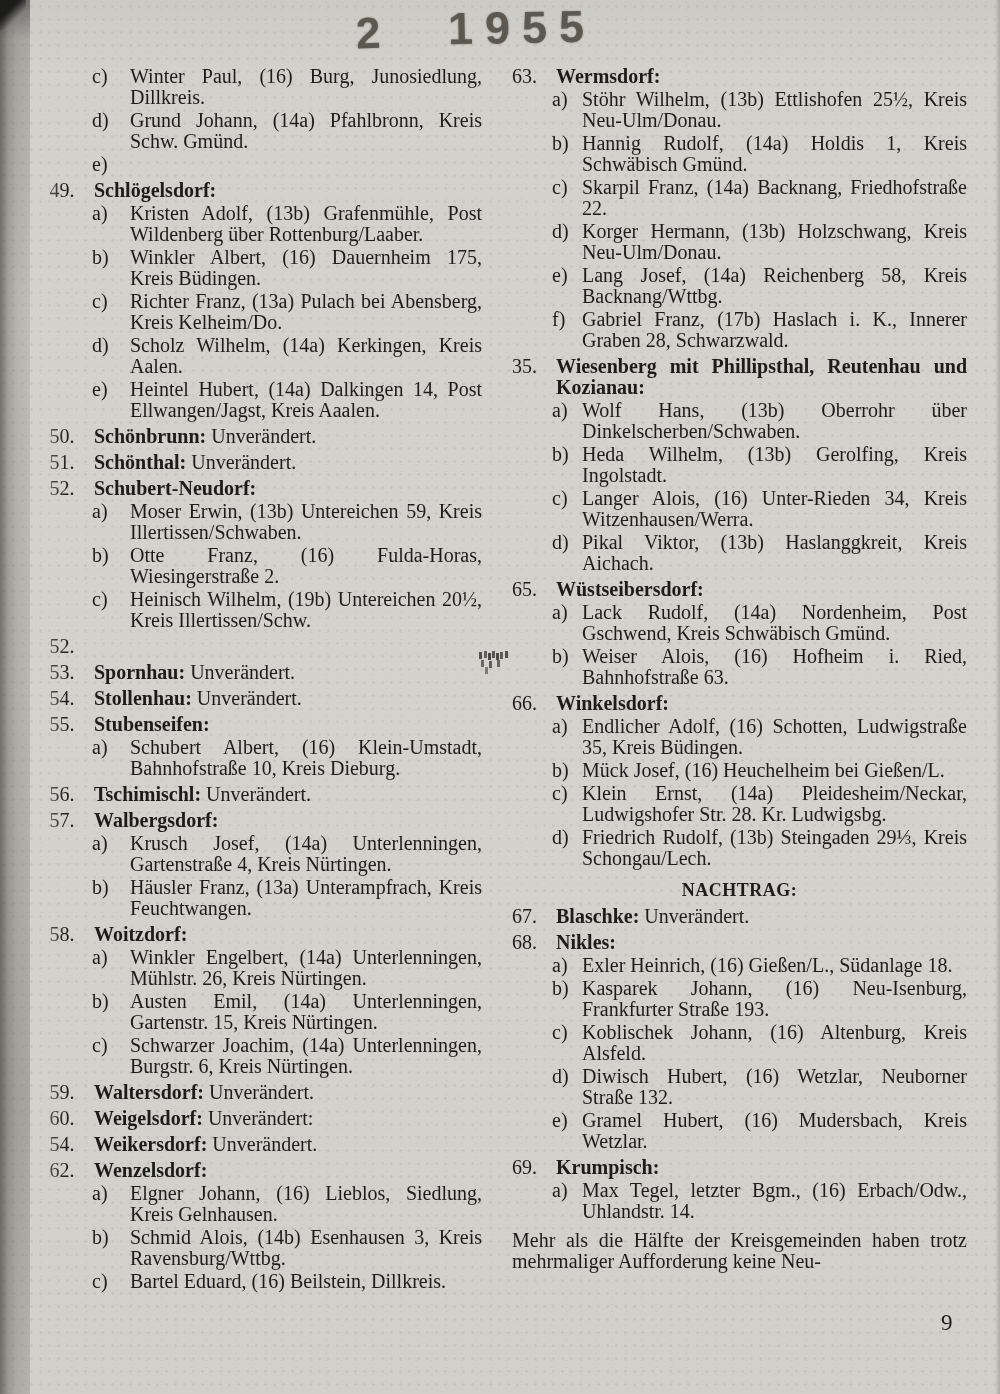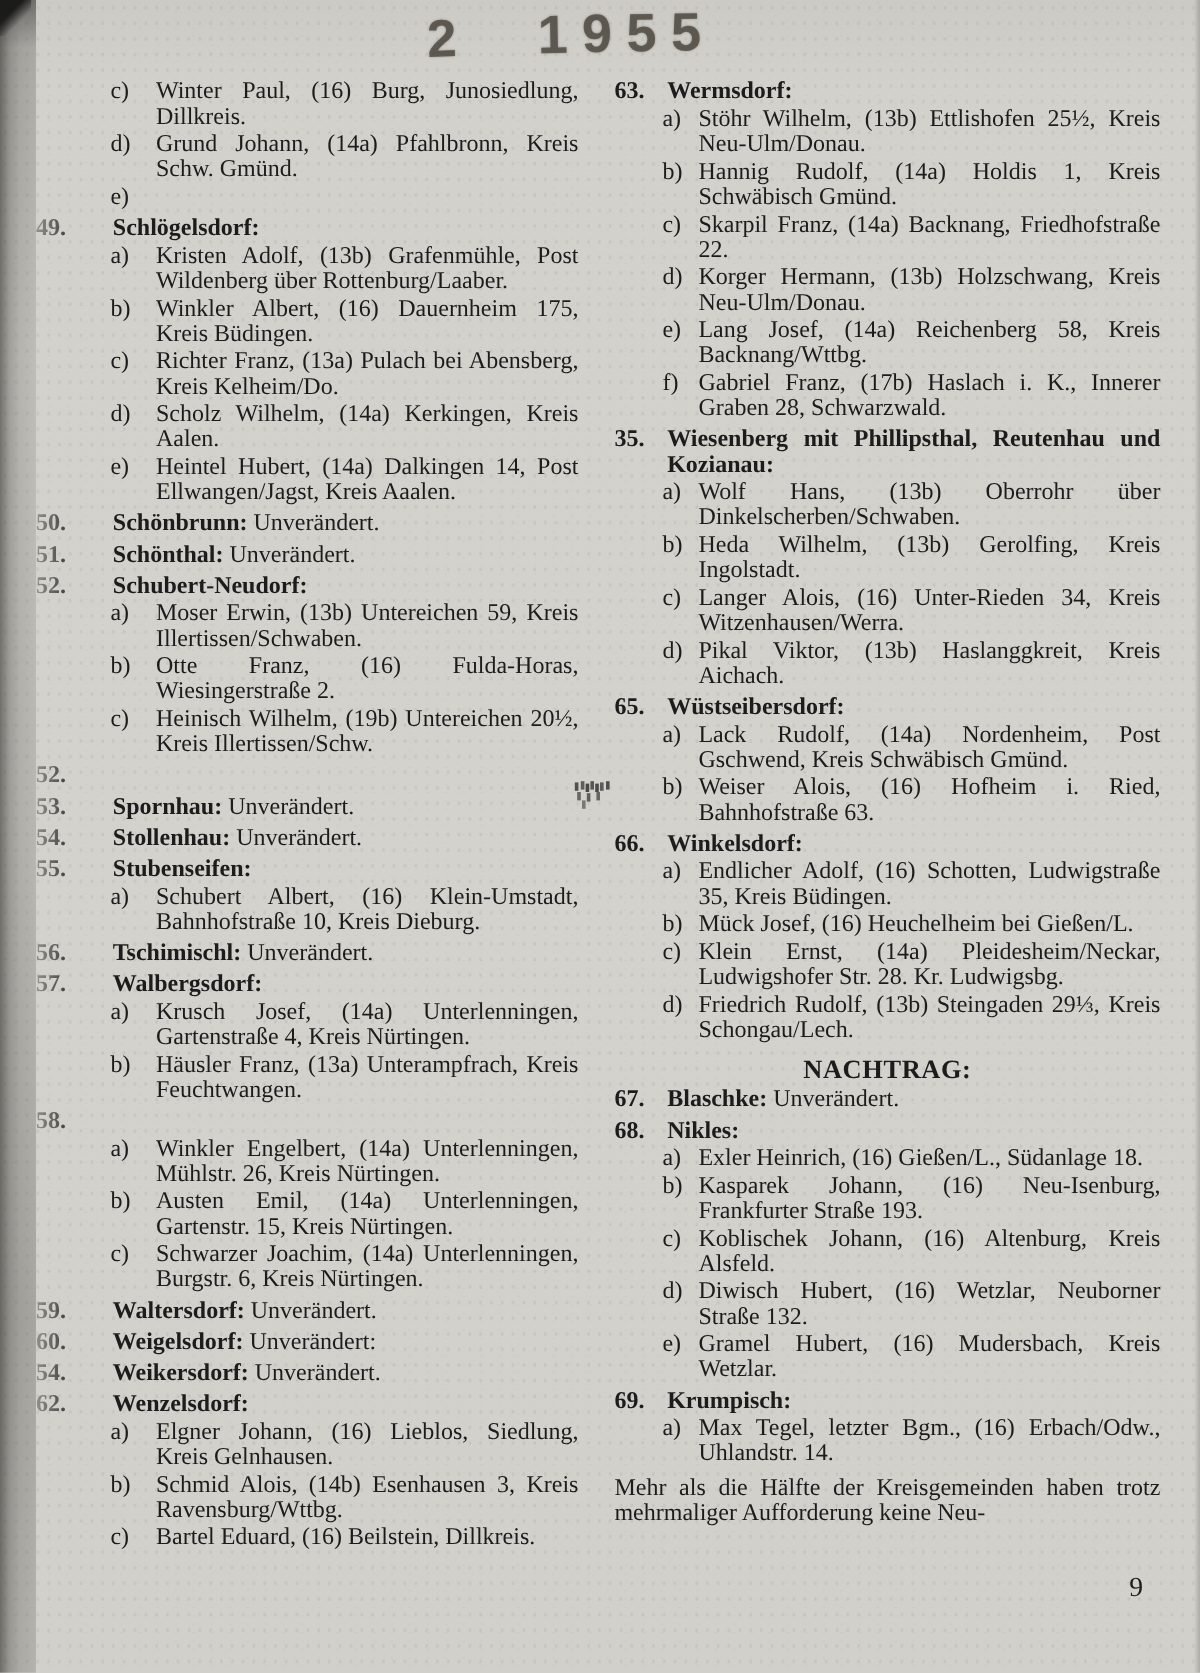--- a/index.html
+++ b/index.html
@@ -38,33 +38,33 @@
     font-weight:700;color:rgba(84,79,71,.85);
     text-shadow:0 0 2px rgba(84,79,71,.55);
   }
   .stamp-2{left:356px;top:8px;font-size:44px;transform:rotate(-2deg);}
   .stamp-year{left:448px;top:2px;font-size:45px;letter-spacing:12px;transform:rotate(-1deg);}
   .col{position:absolute;top:66px;font-size:20px;line-height:21px;}
   #colL{left:30px;width:452px;}
   #colR{left:512px;width:455px;}
   .e{display:flex;align-items:flex-start;margin-top:2px;}
   .e.head{margin-top:5px;}
-  .no{flex:none;font-weight:700;}
+  .no{flex:none;font-weight:400;}
   #colL .no{width:64px;
     -webkit-mask-image:linear-gradient(90deg,rgba(0,0,0,.35),#000 58%);
-    mask-image:linear-gradient(90deg,rgba(0,0,0,.35),#000 58%);}
+    mask-image:linear-gradient(90deg,rgba(0,0,0,.35),#000 58%);text-align:center;}
   #colR .no{width:44px;}
   #colL .sub{padding-left:62px;}
   #colR .sub{padding-left:40px;}
   .lt{flex:none;}
   #colL .lt{width:38px;}
   #colR .lt{width:30px;}
   .tx{flex:1;text-align:justify;}
   .head .tx b{font-weight:700;}
-  .section{text-align:center;font-weight:700;font-size:22px;letter-spacing:.5px;margin:11px 0 5px;}
+  .section{text-align:center;font-weight:700;font-size:18px;letter-spacing:.5px;margin:11px 0 5px;}
   .para{text-align:justify;margin-top:8px;}
   .page-num{position:absolute;left:941px;top:1310px;font-size:23px;}
   .smudge{
     position:absolute;left:479px;top:652px;width:3px;height:7px;background:#3b3b39;opacity:.85;
     box-shadow:5px -1px 0 #4a4a47,9px 1px 0 #333331,13px -1px 0 #414140,
       17px 1px 0 #333331,21px 0 0 #474744,26px -1px 0 #3b3b39,
       2px 8px 0 #55544f,10px 9px 0 #4a4a47,18px 8px 0 #555450,6px 15px 0 #6a6963;
   }
 </style>
 </head>
@@ -168,20 +168,21 @@
   <div class="e sub">
       <span class="lt">a)</span>
       <div class="tx">Krusch Josef, (14a) Unterlenningen, Gartenstraße 4, Kreis Nürtingen.</div>
     </div>
   <div class="e sub">
       <span class="lt">b)</span>
       <div class="tx">Häusler Franz, (13a) Unterampfrach, Kreis Feuchtwangen.</div>
     </div>
   <div class="e head">
       <span class="no">58.</span>
+      <div class="tx"><b>Woitzdorf:</b><span></span></div>
     </div>
   <div class="e sub">
       <span class="lt">a)</span>
       <div class="tx">Winkler Engelbert, (14a) Unterlenningen, Mühlstr. 26, Kreis Nürtingen.</div>
     </div>
   <div class="e sub">
       <span class="lt">b)</span>
       <div class="tx">Austen Emil, (14a) Unterlenningen, Gartenstr. 15, Kreis Nürtingen.</div>
     </div>
   <div class="e sub">

